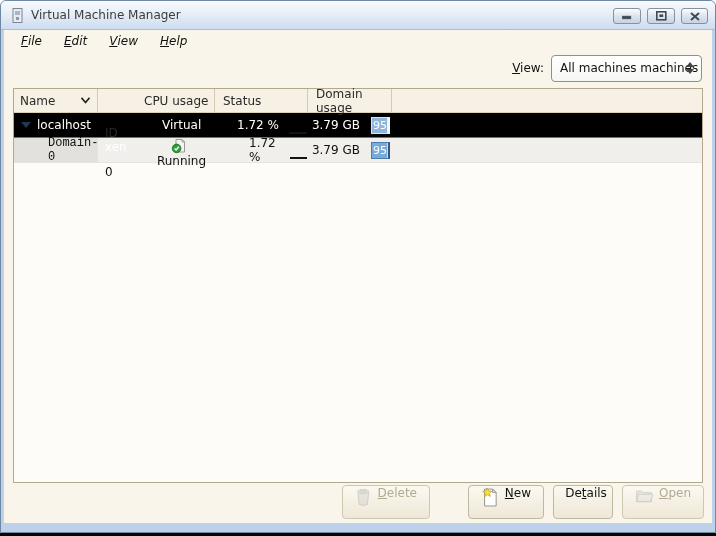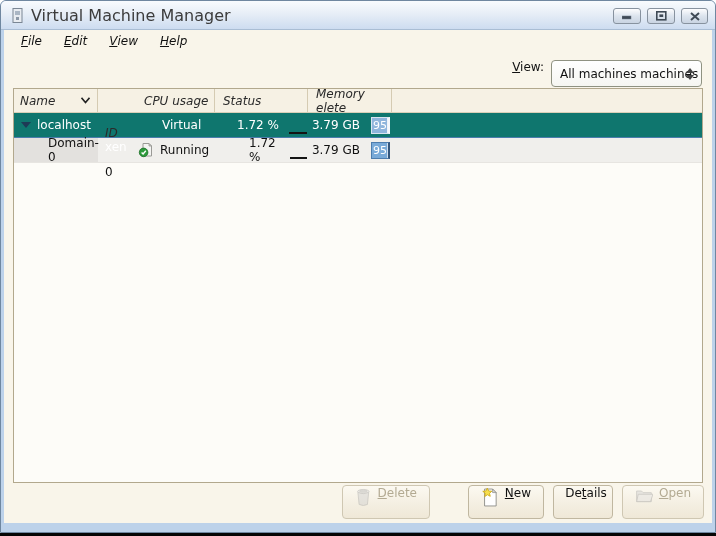--- a/index.html
+++ b/index.html
@@ -12,74 +12,74 @@
   .frame { position:absolute; left:0; top:0; width:716px; height:533px;
            background:#bdd2ea; border:1px solid #6f87a0; border-radius:6px 6px 0 0; }
   .bottom-black { position:absolute; left:0; bottom:0; width:716px; height:3px; background:#050505; }
 
   
   .titlebar { position:absolute; left:1px; top:1px; right:1px; height:29px;
               background:linear-gradient(#f8fbfe 0%, #e7eef7 45%, #cddcf0 100%);
               border-radius:5px 5px 0 0; border-bottom:1px solid #a9bdd4;
               display:flex; align-items:center; }
   .title-icon { width:13px; height:15px; margin-left:10px; flex:0 0 auto; }
-  .title-text { margin-left:7px; color:#3c3c3c; font-size:16px; }
+  .title-text { margin-left:7px; color:#3c3c3c; font-size:12px; }
   .winbtns { position:absolute; right:7px; top:7px; display:flex; gap:6px; }
   .winbtn { width:28px; height:16px; border:1px solid #87929f; border-radius:3px;
             background:linear-gradient(#fdfdfe, #dce4ee 50%, #c9d4e2);
             display:flex; align-items:center; justify-content:center; cursor:default; }
   .winbtn.close { width:27px; }
   .winbtn svg { display:block; }
 
   
   .client { position:absolute; left:4px; right:4px; top:30px; bottom:13px;
             background:#f9f5ea; overflow:hidden; }
 
   
   .menubar { position:absolute; left:0; top:0; right:0; height:22px; display:flex; align-items:center; padding-left:8px; }
   .menu-item { padding:2px 9px; margin-right:4px; color:#111;font-style:italic; }
   .menu-item u { text-decoration:underline; }
 
   
-  .viewbar { position:absolute; top:30px; right:10px; height:30px; display:flex; align-items:flex-start; gap:7px; }
+  .viewbar { position:absolute; top:23px; right:10px; height:30px; display:flex; align-items:center; gap:7px; }
   .view-label { color:#111; }
   .combo { width:151px; height:27px; background:linear-gradient(#ffffff,#f6f6f2);
            border:1px solid #8f9282; border-radius:4px; display:flex; align-items:center; position:relative; }
   .combo-text { padding-left:8px; color:#111; }
   .combo-arrows { position:absolute; right:7px; top:0; bottom:0; display:flex; flex-direction:column; justify-content:center; gap:2px; }
   .combo-arrows .up    { width:0; height:0; border-left:4px solid transparent; border-right:4px solid transparent; border-bottom:5px solid #444; }
   .combo-arrows .down  { width:0; height:0; border-left:4px solid transparent; border-right:4px solid transparent; border-top:5px solid #444; }
 
   
   .listframe { position:absolute; left:9px; right:9px; top:58px; bottom:40px;
                background:#fdfcf8; border:1px solid #b2a88d; }
   .colheads { display:flex; height:24px; background:#f6f1e4; border-bottom:1px solid #d9d0b8; }
-  .colhead { display:flex; align-items:center; border-right:1px solid #d5cbb2; color:#2a2a2a; position:relative;font-style:italic; }
+  .colhead { display:flex; align-items:center; border-right:1px solid #d5cbb2; color:#2a2a2a; position:relative; }
   .colhead:last-child { border-right:none; }
   .c-name   { width:84px; padding-left:6px; }
   .c-id     { width:34px; padding-left:7px;margin-top:44px; }
   .c-status { width:93px; padding-left:8px; }
   .c-cpu    { width:83px; padding-left:12px; }
   .c-mem    { width:84px; padding-left:8px; }
   .c-rest   { flex:1; }
   .sort-arrow { position:absolute; right:7px; top:8px; }
 
   .vrow { display:flex; height:25px; align-items:center; }
-  .row-host { background:#0f766e; color:#ffffff; border-bottom:1px solid #4a7dad; }
+  .row-host { background:#000000; color:#ffffff; border-bottom:1px solid #4a7dad; }
   .row-dom  { background:#f0efec; color:#111; border-bottom:1px solid #e7e5e1; }
   .cell { display:flex; align-items:center; height:100%; }
   .cell.c-name { padding-left:0; }
   .row-dom .cell.c-name { background:#e3e1de; }
   .expander { width:0; height:0; border-left:5px solid transparent; border-right:5px solid transparent;
               border-top:6px solid #1e3a56; margin-left:7px; }
   .host-name { margin-left:6px; }
-  .dom-name { margin-left:34px; }
+  .dom-name { margin-left:34px;font-family:Liberation Mono, monospace; }
   .status-icon { width:16px; height:16px; margin-right:6px; flex:0 0 auto; }
   .row-host .c-status { padding-left:30px; }
-  .row-dom  .c-status { padding-left:6px; }
+  .row-dom  .c-status { padding-left:6px;flex-direction:column; }
   .cpu-cell { justify-content:space-between; padding-right:0; }
   .sparkline { width:18px; height:12px; border-bottom:2px solid #141414; margin-top:6px; margin-right:1px; }
   .mem-cell { padding-left:0; }
   .mem-text { width:52px; text-align:right; display:inline-block; }
   .membar { width:19px; height:17px; margin-left:11px; position:relative; overflow:hidden;
             display:flex; align-items:center; }
   .row-dom .membar  { border:1px solid #4d7dae; background:#cfdff0; border-right:2px solid #34567c; }
   .row-host .membar { border:1px solid #d9e4f0; background:#eef3f9; border-right:2px solid #f4f7fb; }
   .membar-fill { position:absolute; left:0; top:0; bottom:0; }
   .row-dom  .membar-fill { background:#79aad8; }
@@ -164,21 +164,21 @@
         <div class="colhead c-id">
           <span>ID</span>
         </div>
         <div class="colhead c-cpu">
           <span>CPU usage</span>
         </div>
         <div class="colhead c-status">
           <span>Status</span>
         </div>
         <div class="colhead c-mem">
-          <span>Memory elete</span>
+          <span>Domain usage</span>
         </div>
         <div class="colhead c-rest"></div>
       </div>
 
       <div class="vrow row-host">
         <div class="cell c-name">
           <span class="expander"></span>
           <span class="host-name">localhost</span>
         </div>
         <div class="cell c-id">

